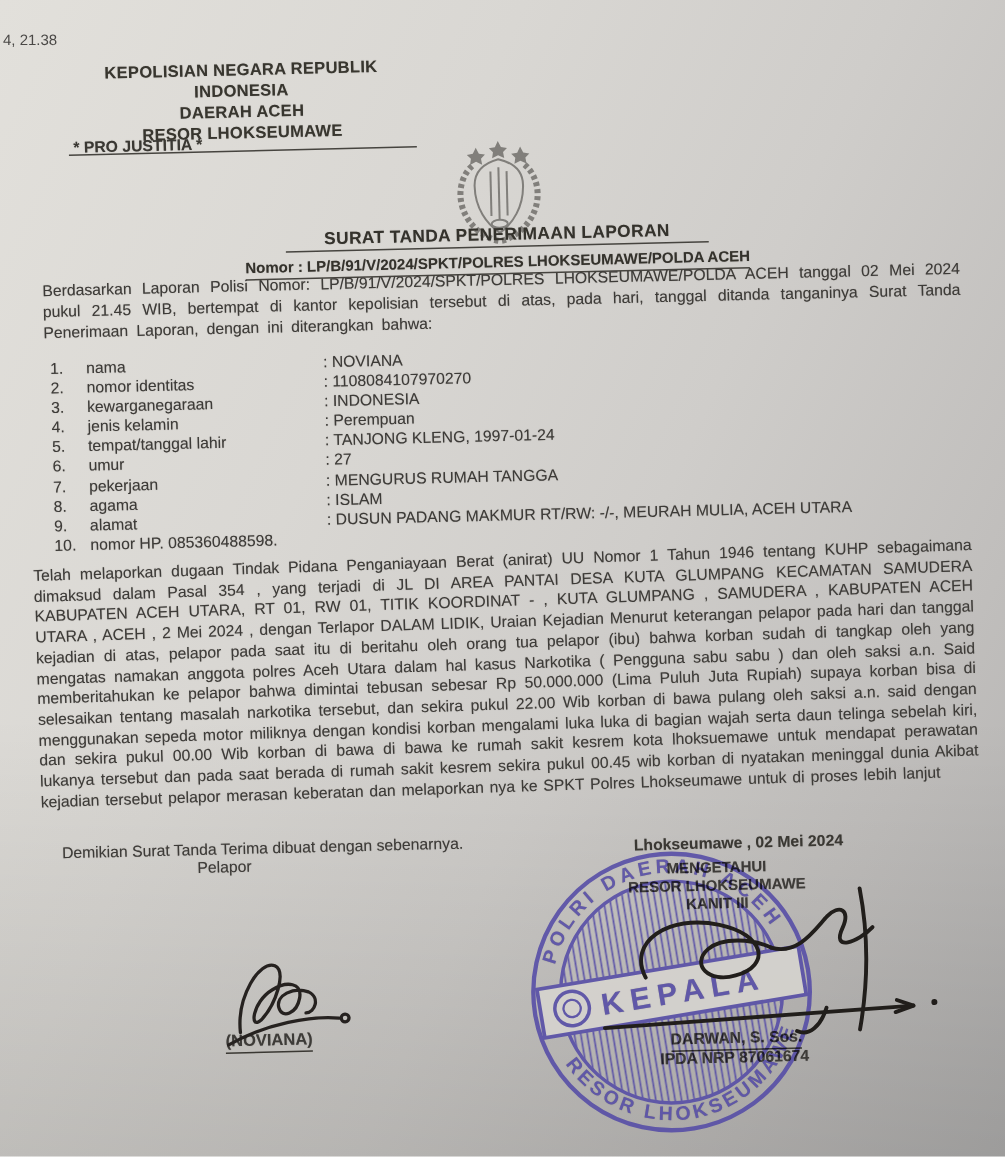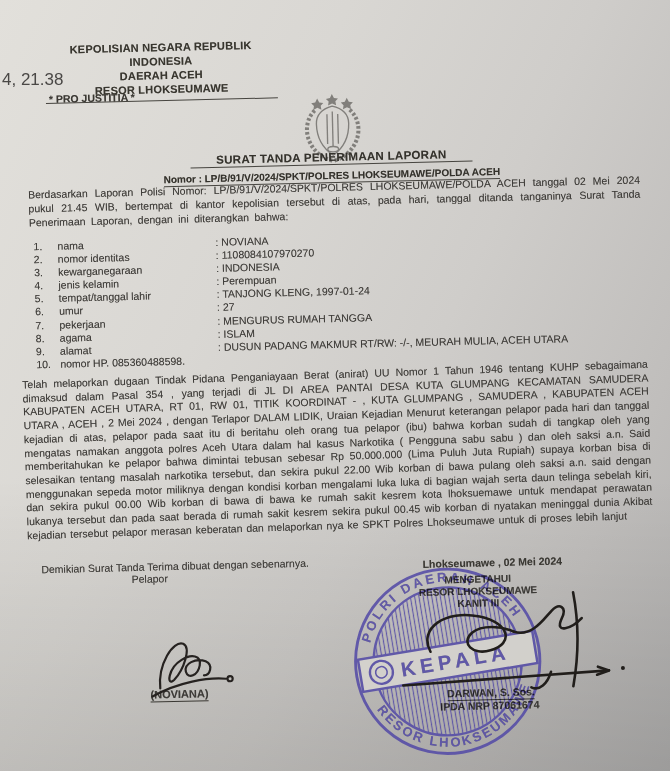--- a/index.html
+++ b/index.html
@@ -4,21 +4,21 @@
 <style>
   html,body{margin:0;padding:0;}
   body{
     width:670px;height:771px;overflow:hidden;position:relative;
     font-family:"Liberation Sans", sans-serif;
     background-image:
       linear-gradient(180deg, rgba(0,0,0,0) 62%, rgba(0,0,0,0.12) 100%),
       linear-gradient(115deg,#e2e0db 0%,#d9d7d3 34%,#cfcdca 58%,#c0bebc 82%,#b2b1b0 100%);
     color:#3d3b38;
   }
-  .ts{position:absolute;left:2px;top:22px;font-size:17px;color:#4a4846;margin-top:48px;}
+  .ts{position:absolute;left:2px;top:22px;font-size:10px;color:#4a4846;}
   .sheet{position:absolute;inset:0;transform:rotate(-1.4deg);transform-origin:50% 45%;
          text-shadow:0 0 0.6px rgba(70,66,60,.45);}
   .letterhead{position:absolute;left:52px;top:36px;width:232px;text-align:center;
               font-weight:bold;font-size:11px;line-height:14px;letter-spacing:.2px;
               border-bottom:1.6px solid #46443f;padding-bottom:4px;color:#38362f;}
   .projustitia{position:absolute;left:55px;top:86px;font-weight:bold;font-size:10.5px;color:#3a3833;}
   .emblem{position:absolute;left:296px;top:90px;width:84px;height:74px;opacity:.8;}
   .titleblock{position:absolute;left:150px;top:147px;width:372px;text-align:center;color:#34322c;}
   .titleblock .t1{display:inline-block;font-weight:bold;font-size:11.5px;letter-spacing:.3px;
                   border-bottom:1.4px solid #46443f;padding:0 26px 1px;}

